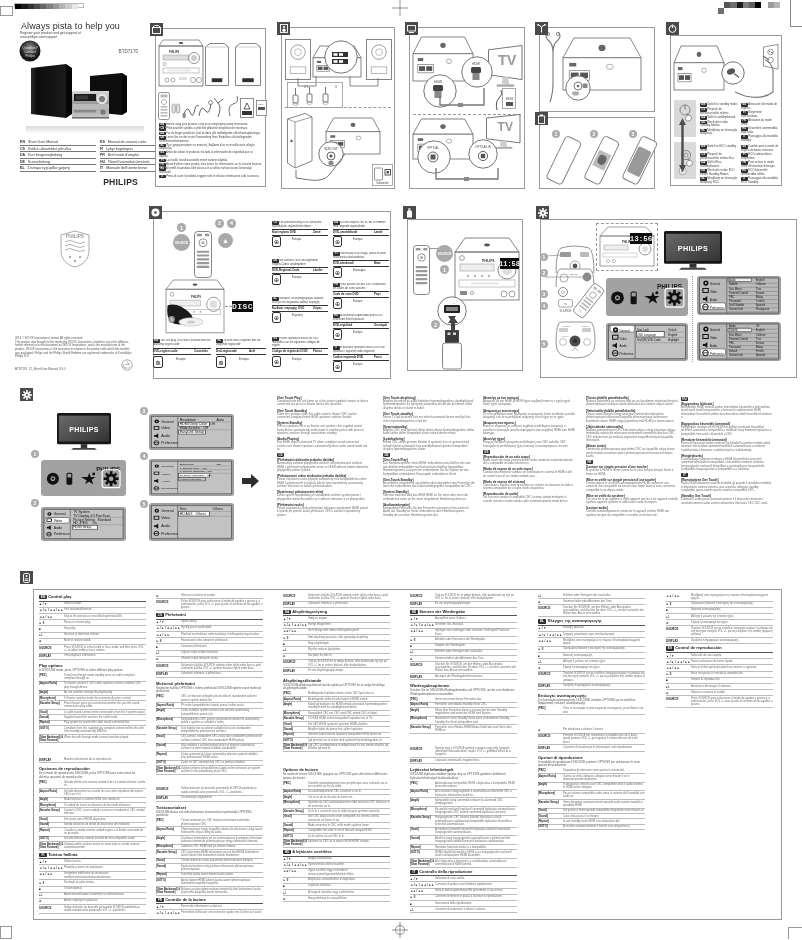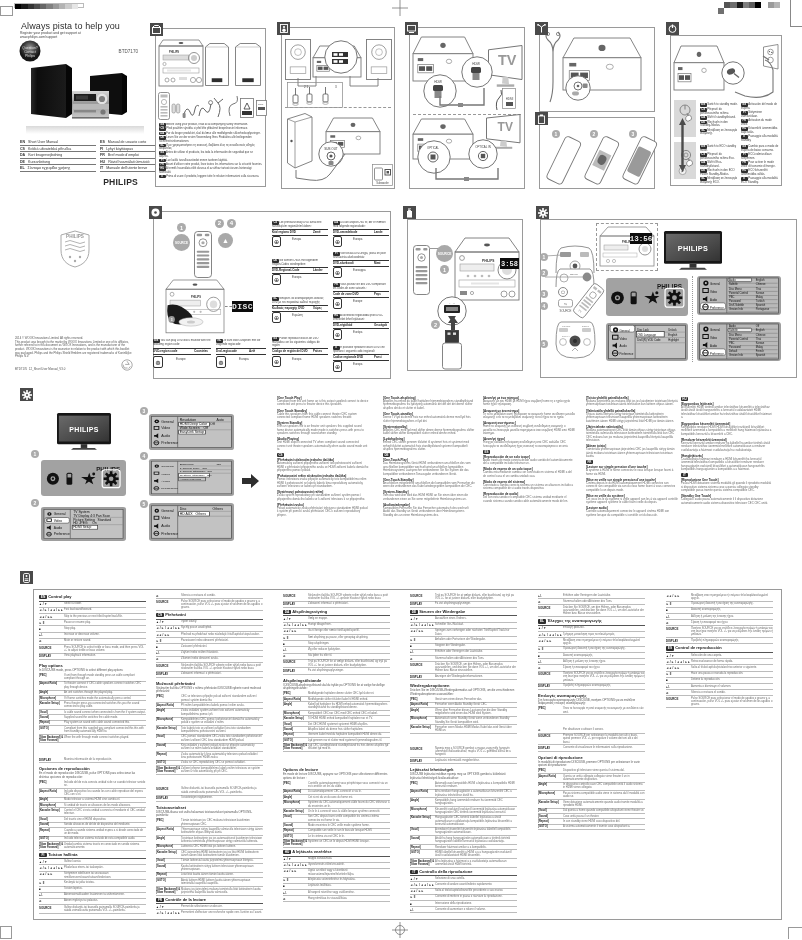--- a/index.html
+++ b/index.html
@@ -792,21 +792,21 @@
     <circle cx="27" cy="38" r="1.3" fill="#bbb"></circle>
     <circle cx="34" cy="38" r="1.3" fill="#bbb"></circle>
 <rect x="4" y="42" width="56" height="7" fill="none" stroke="#999" stroke-width="0.6"></rect>
     <rect x="16" y="44.5" width="28" height="2" fill="#e5e5e5"></rect>
 <rect x="5" y="53" width="7" height="4" fill="#888"></rect>
     <circle cx="17" cy="55" r="1.6" fill="none" stroke="#888" stroke-width="0.7"></circle>
     <circle cx="49" cy="56" r="3" fill="none" stroke="#888" stroke-width="0.8"></circle>
     <circle cx="57" cy="56" r="3" fill="none" stroke="#888" stroke-width="0.8"></circle>
 </svg>
 
-<div style="position:absolute;left:500px;top:258px;width:19px;height:11px;background:#0c0c0c;color:#eee;font-family:Liberation Mono,monospace;font-size:7px;font-weight:bold;display:flex;align-items:center;justify-content:center">3:58</div>
+<div style="position:absolute;left:500px;top:258px;width:19px;height:11px;background:#0c0c0c;color:#eee;font-family:Liberation Mono,monospace;font-size:7px;font-weight:bold;display:flex;align-items:center;justify-content:center">11:58</div>
 
 <svg style="left:437px;top:296px" width="30" height="30">
     <circle cx="15" cy="15" r="14.2" fill="#fff" stroke="#666" stroke-width="0.9"></circle>
     <text x="15" y="8" font-size="3.2" fill="#444" text-anchor="middle">←↔</text>
     <rect x="7" y="9" width="16" height="8" rx="1" fill="#222"></rect>
     <rect x="9" y="11" width="12" height="4" fill="#888"></rect>
     <polygon points="15,26 11,20 19,20" fill="#444"></polygon>
   </svg>
 
 <svg style="left:447px;top:316px" width="12" height="14">

